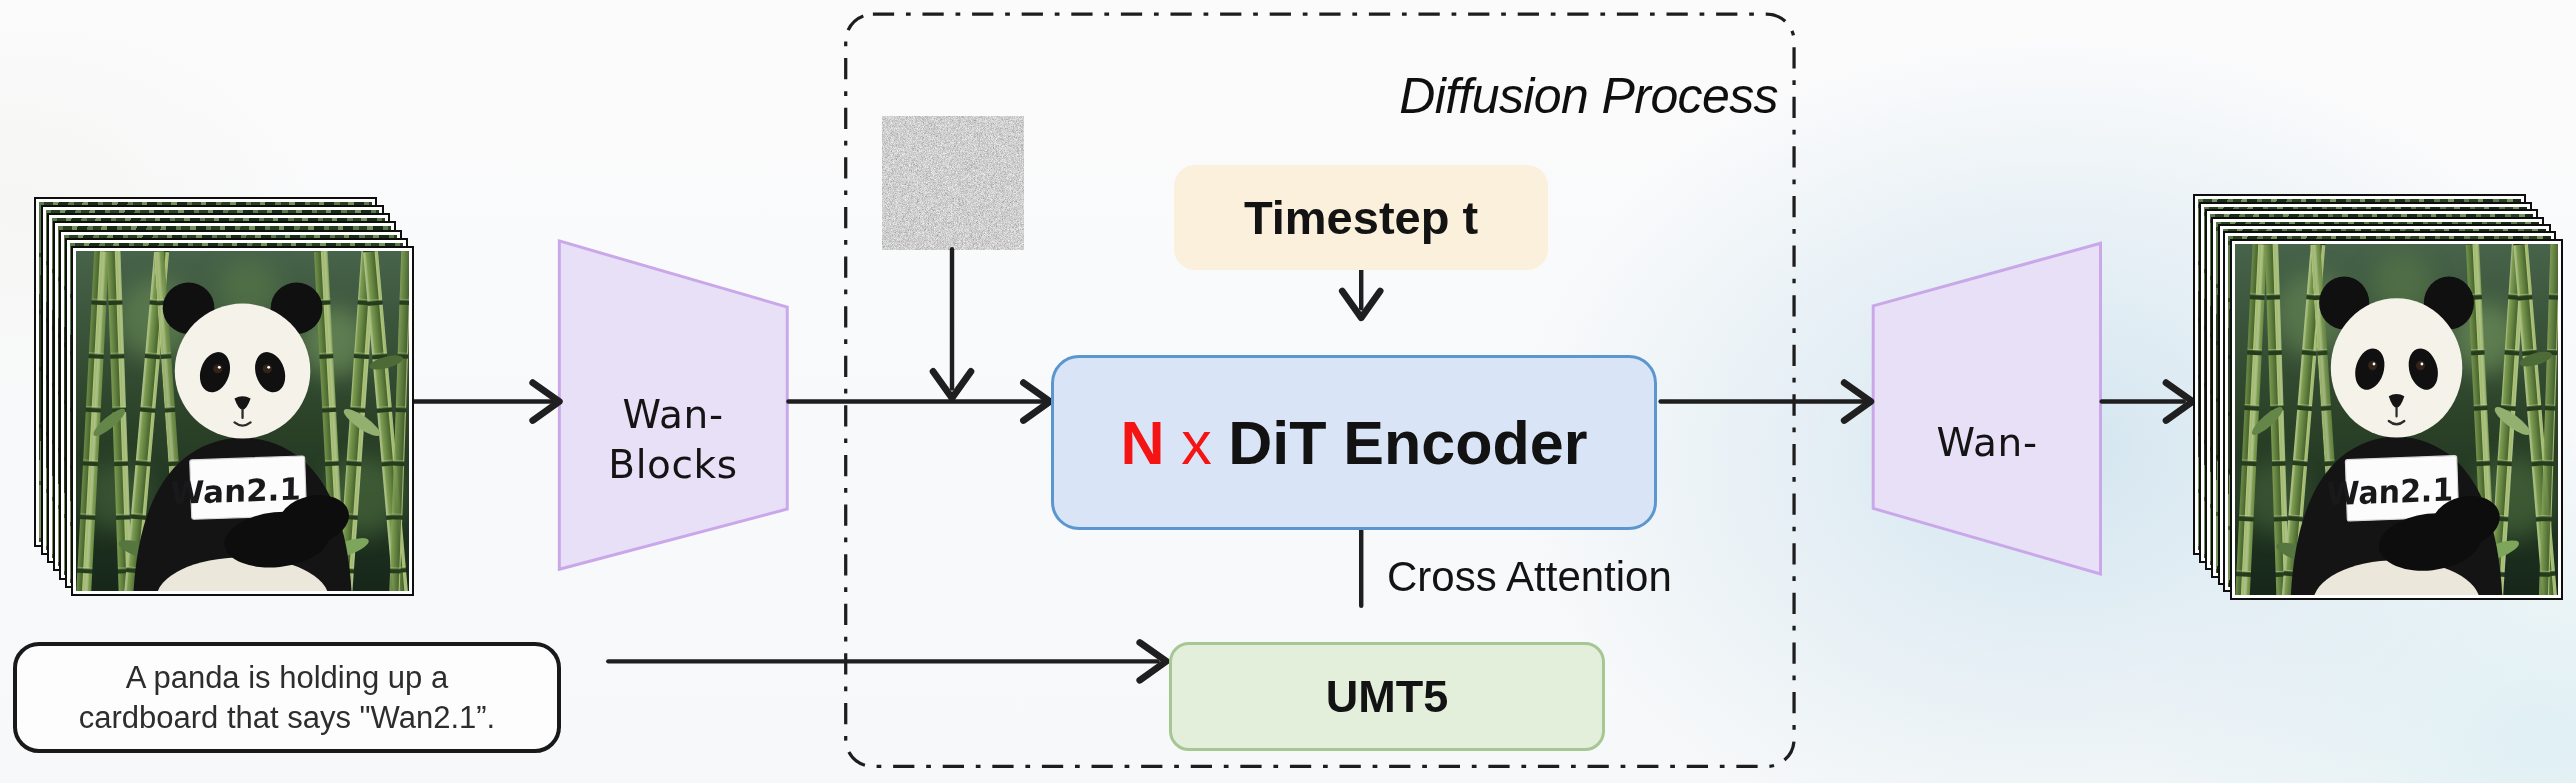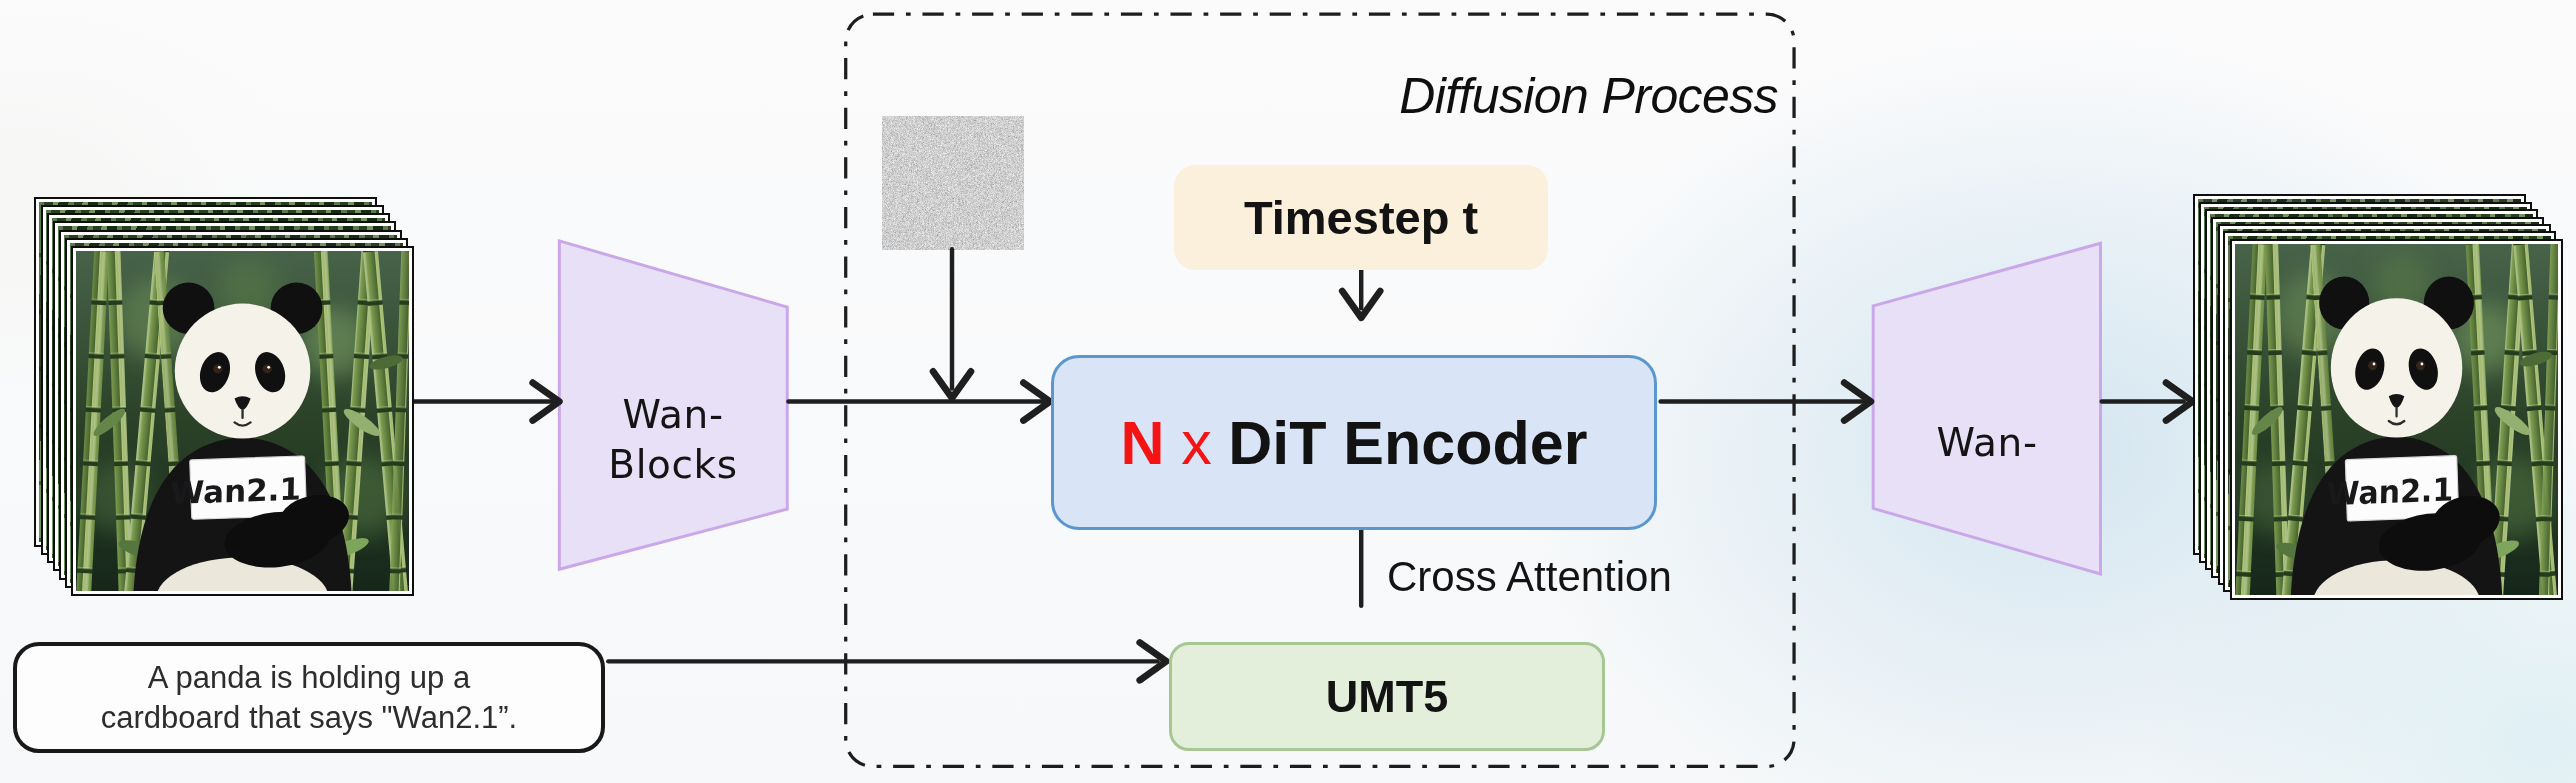--- a/index.html
+++ b/index.html
@@ -50,21 +50,21 @@
   }
   .codec-label{
     width:228px;height:104px;
     display:flex;flex-direction:column;align-items:center;justify-content:center;
     font-family:"DejaVu Sans",sans-serif;
     font-size:39px;line-height:50px;color:#141414;letter-spacing:0.6px;
   }
   .enc-label{left:559px;top:353px;}
   .dec-label{left:1873px;top:356px;}
   .prompt{
-    left:13px;top:607px;width:592px;height:111px;
+    left:13px;top:607px;width:548px;height:111px;
     background:#fdfdfd;border:4.1px solid #191919;border-radius:26px;
     display:flex;flex-direction:column;align-items:center;justify-content:center;
     font-size:31px;line-height:40px;color:#2d2d2d;
   }
   
   .frame{
     position:absolute;box-sizing:border-box;background:#ffffff;
     border:2.4px solid #0e0e0e;
   }
   .stack-left .frame{width:343px;height:350px;}

